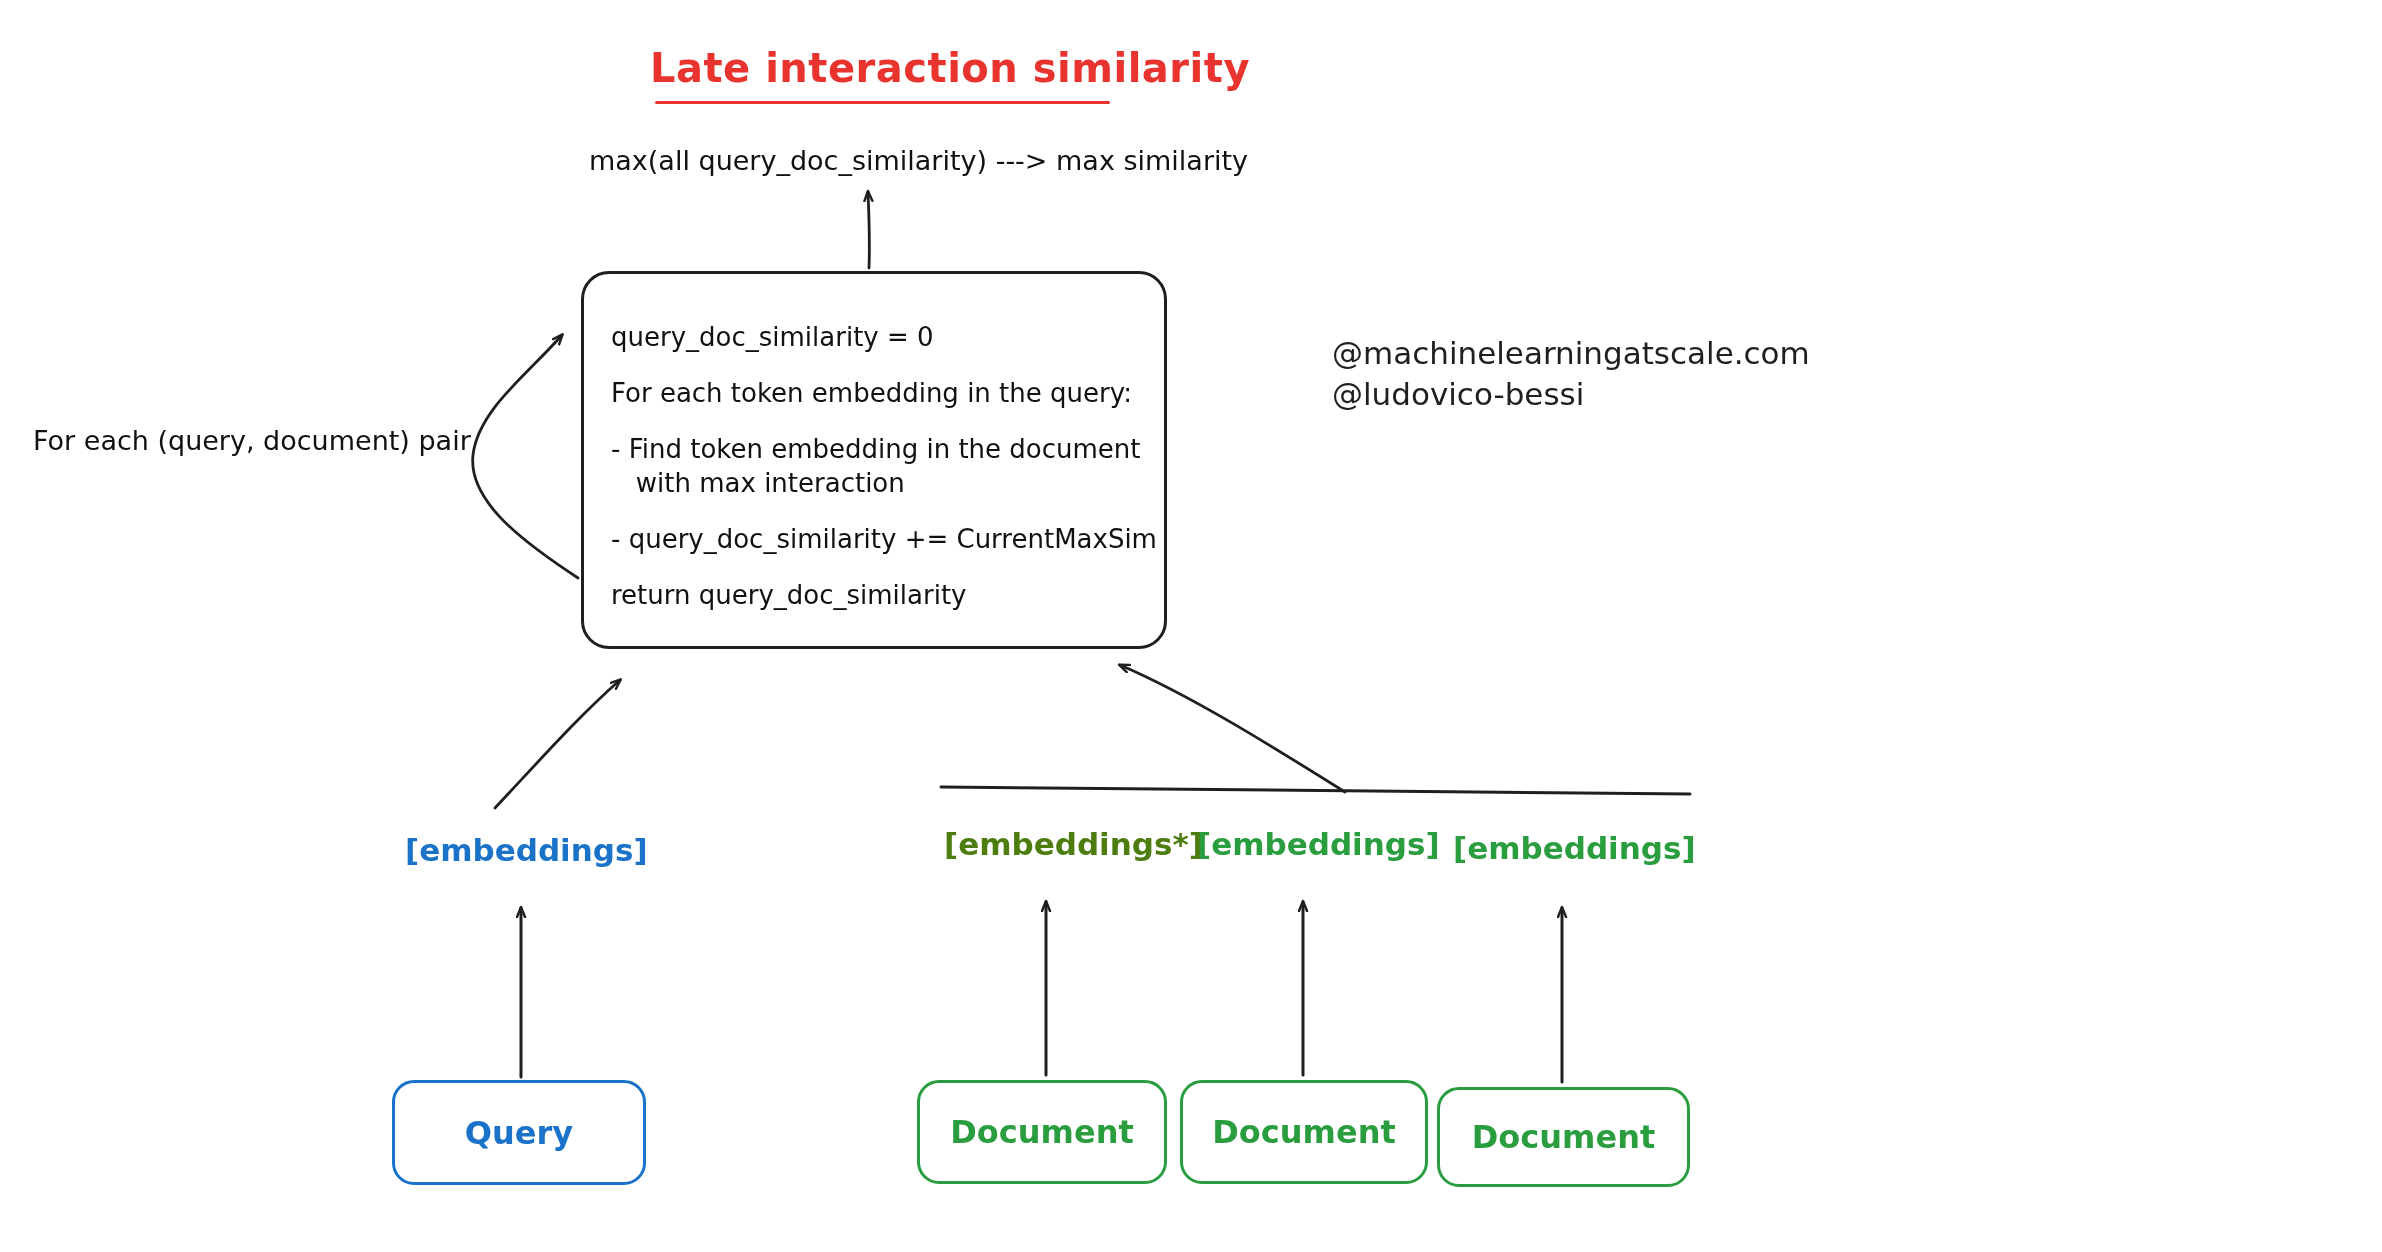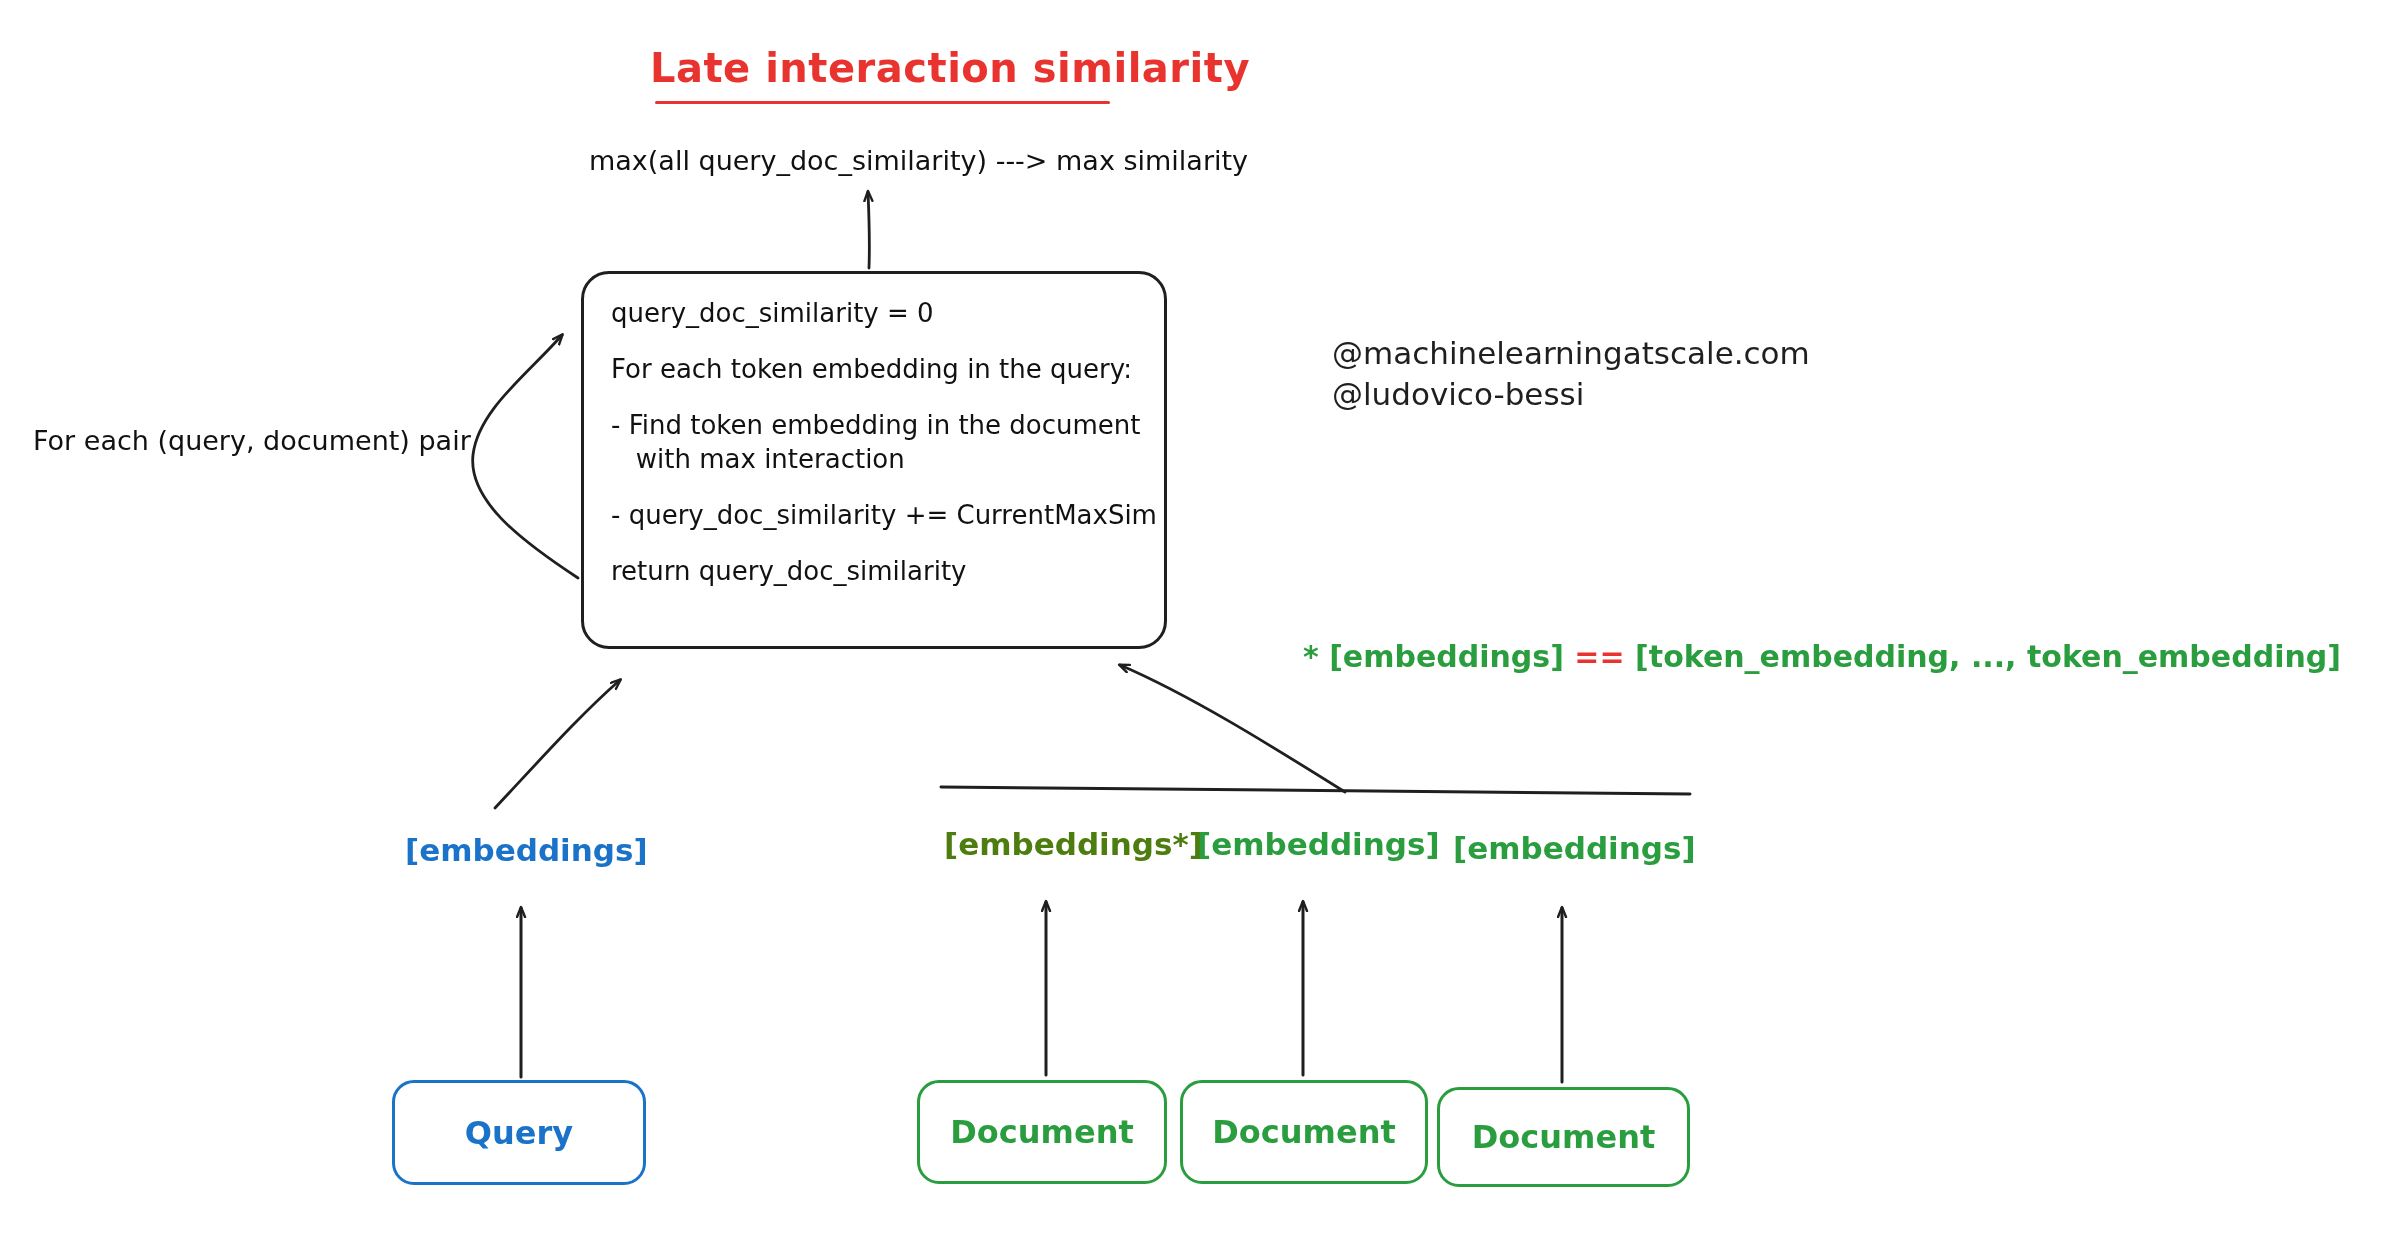--- a/index.html
+++ b/index.html
@@ -62,21 +62,21 @@
     top: 271px;
     width: 586px;
     height: 378px;
     border: 3px solid #1f1f1f;
     border-radius: 28px;
     box-sizing: border-box;
     background: #ffffff;
   }
   #pseudocode-lines {
     left: 611px;
-    top: 300px;
+    top: 324px;
     width: 545px;
     color: #111111;
     font-size: 26px;
     font-weight: 500;
     line-height: 1.0;
   }
   .code-line { margin-bottom: 30px; white-space: pre; }
   .code-line.tight { margin-bottom: 8px; }
   .code-line.last { margin-bottom: 0; }
 
@@ -202,21 +202,20 @@
     <div class="code-line">   with max interaction</div>
     <div class="code-line">- query_doc_similarity += CurrentMaxSim</div>
     <div class="code-line last">return query_doc_similarity</div>
   </div>
 
   <div id="watermark" class="abs">
     <div>@machinelearningatscale.com</div>
     <div>@ludovico-bessi</div>
   </div>
 
-  <div id="legend-note" class="abs"><span>* [embeddings] </span><span class="op">==</span><span> [token_embedding, ..., token_embedding]</span></div>
 
   <div id="emb-query" class="abs emb-label">[embeddings]</div>
   <div id="emb-doc-1" class="abs emb-label">[embeddings*]</div>
   <div id="emb-doc-2" class="abs emb-label">[embeddings]</div>
   <div id="emb-doc-3" class="abs emb-label">[embeddings]</div>
 
   <div id="query-box" class="abs node-box">
     <span>Query</span>
   </div>
   <div id="doc-box-1" class="abs node-box">

